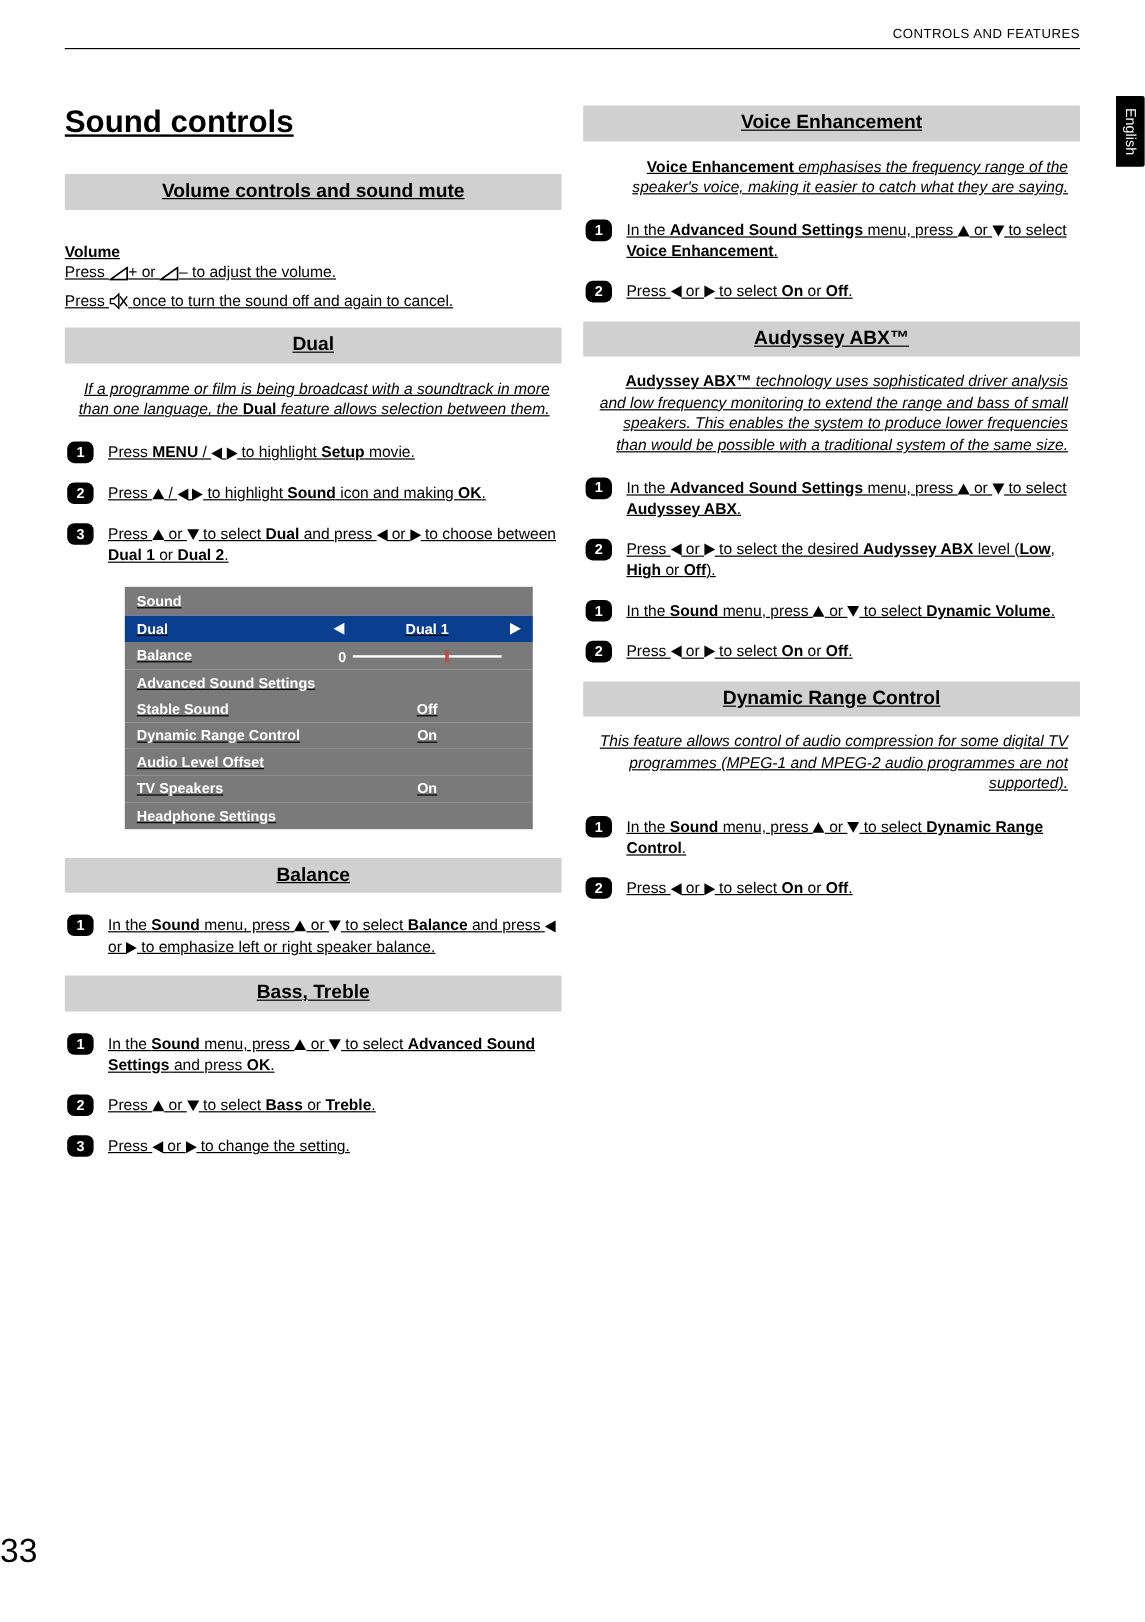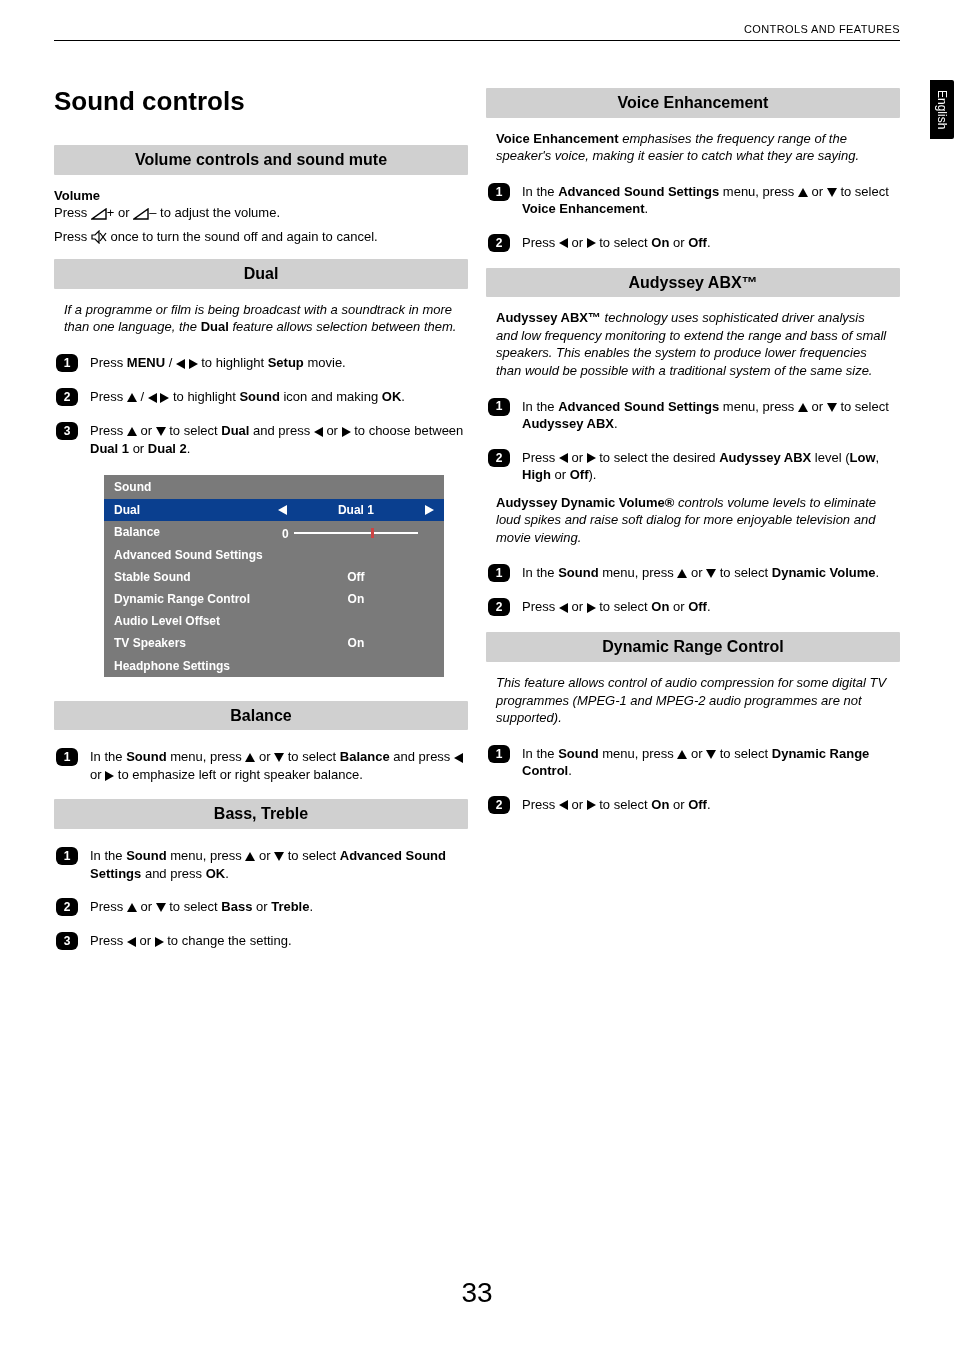--- a/index.html
+++ b/index.html
@@ -24,36 +24,36 @@
   .side-tab {
     position: absolute; top: 80px; right: 0;
     background: #000; color: #fff;
     padding: 10px 4px 10px 4px;
     writing-mode: vertical-rl;
     font-size: 12px;
     border-radius: 0 2px 2px 0;
   }
   .page {
     position: absolute; top: 84px; left: 54px; right: 54px;
-    display: flex; gap: 18px;
+    display: flex; gap: 18px; text-decoration: underline;
   }
   .col { flex: 1; display: flex; flex-direction: column; }
   h1.page-title { font-size: 26px; font-weight: 700; margin-bottom: 18px; }
   .section-bar {
     background: #d0d0d0;
     text-align: center;
     font-weight: 700;
     font-size: 16px;
     padding: 4px 0;
     margin: 8px 0 10px 0;
     border-radius: 1px;
   }
-  .subhead { font-weight: 700; font-size: 13px; margin-top: 2px; }
+  .subhead { font-weight: 700; font-size: 13px; margin-top: 16px; }
   .body-text { font-size: 13px; margin-bottom: 6px; }
-  .italic { font-style: italic; text-align: left; margin: 2px 10px 10px 10px; }
+  .italic { font-style: italic; text-align: right; margin: 2px 10px 10px 10px; }
   .step { display: flex; gap: 12px; margin: 8px 0 8px 0; padding-left: 2px; }
   .step-num {
     flex: 0 0 22px; height: 18px;
     background: #000; color: #fff;
     border-radius: 6px;
     display: flex; align-items: center; justify-content: center;
     font-weight: 700; font-size: 12px;
   }
   .step-text { flex: 1; font-size: 13px; }
   .b { font-weight: 700; }
@@ -75,21 +75,21 @@
   .menu-row.sel { background: #0a3f8f; }
   .menu-label { flex: 1.05; }
   .menu-val { flex: 1; text-align: center; position: relative; display:flex; align-items:center; justify-content:center; gap:6px;}
   .menu-val .arrow-slot { width:10px; display:flex; justify-content:center;}
   .slider-track { flex:1; height: 2px; background: #fff; position: relative; }
   .slider-thumb { position: absolute; top: -4px; left: 62%; width: 3px; height: 10px; background: #c44; }
   .slider-zero { position:absolute; left:-12px; top:-6px; font-weight:700; font-size:12px;}
 
   .page-num {
     position: absolute; bottom: 40px; left: 0; right: 0;
-    text-align: center; font-size: 28px;
+    font-size: 28px;
   }
 </style>
 </head>
 <body>
 
 <div class="header-text">CONTROLS AND FEATURES</div>
 <div class="header-line"></div>
 <div class="side-tab">English</div>
 
 <div class="page">
@@ -247,23 +247,20 @@
         <span>In the </span><span class="b">Advanced Sound Settings</span><span> menu, press </span><span class="tri-up"></span><span> or </span><span class="tri-down"></span><span> to select </span><span class="b">Audyssey ABX</span><span>.</span>
       </div>
     </div>
     <div class="step">
       <div class="step-num">2</div>
       <div class="step-text">
         <span>Press </span><span class="tri-left"></span><span> or </span><span class="tri-right"></span><span> to select the desired </span><span class="b">Audyssey ABX</span><span> level (</span><span class="b">Low</span><span>, </span><span class="b">High</span><span> or </span><span class="b">Off</span><span>).</span>
       </div>
     </div>
 
-    <div class="italic">
-      <span class="b" style="font-style:normal">Audyssey Dynamic Volume®</span><span> controls volume levels to eliminate loud spikes and raise soft dialog for more enjoyable television and movie viewing.</span>
-    </div>
     <div class="step">
       <div class="step-num">1</div>
       <div class="step-text">
         <span>In the </span><span class="b">Sound</span><span> menu, press </span><span class="tri-up"></span><span> or </span><span class="tri-down"></span><span> to select </span><span class="b">Dynamic Volume</span><span>.</span>
       </div>
     </div>
     <div class="step">
       <div class="step-num">2</div>
       <div class="step-text">
         <span>Press </span><span class="tri-left"></span><span> or </span><span class="tri-right"></span><span> to select </span><span class="b">On</span><span> or </span><span class="b">Off</span><span>.</span>

